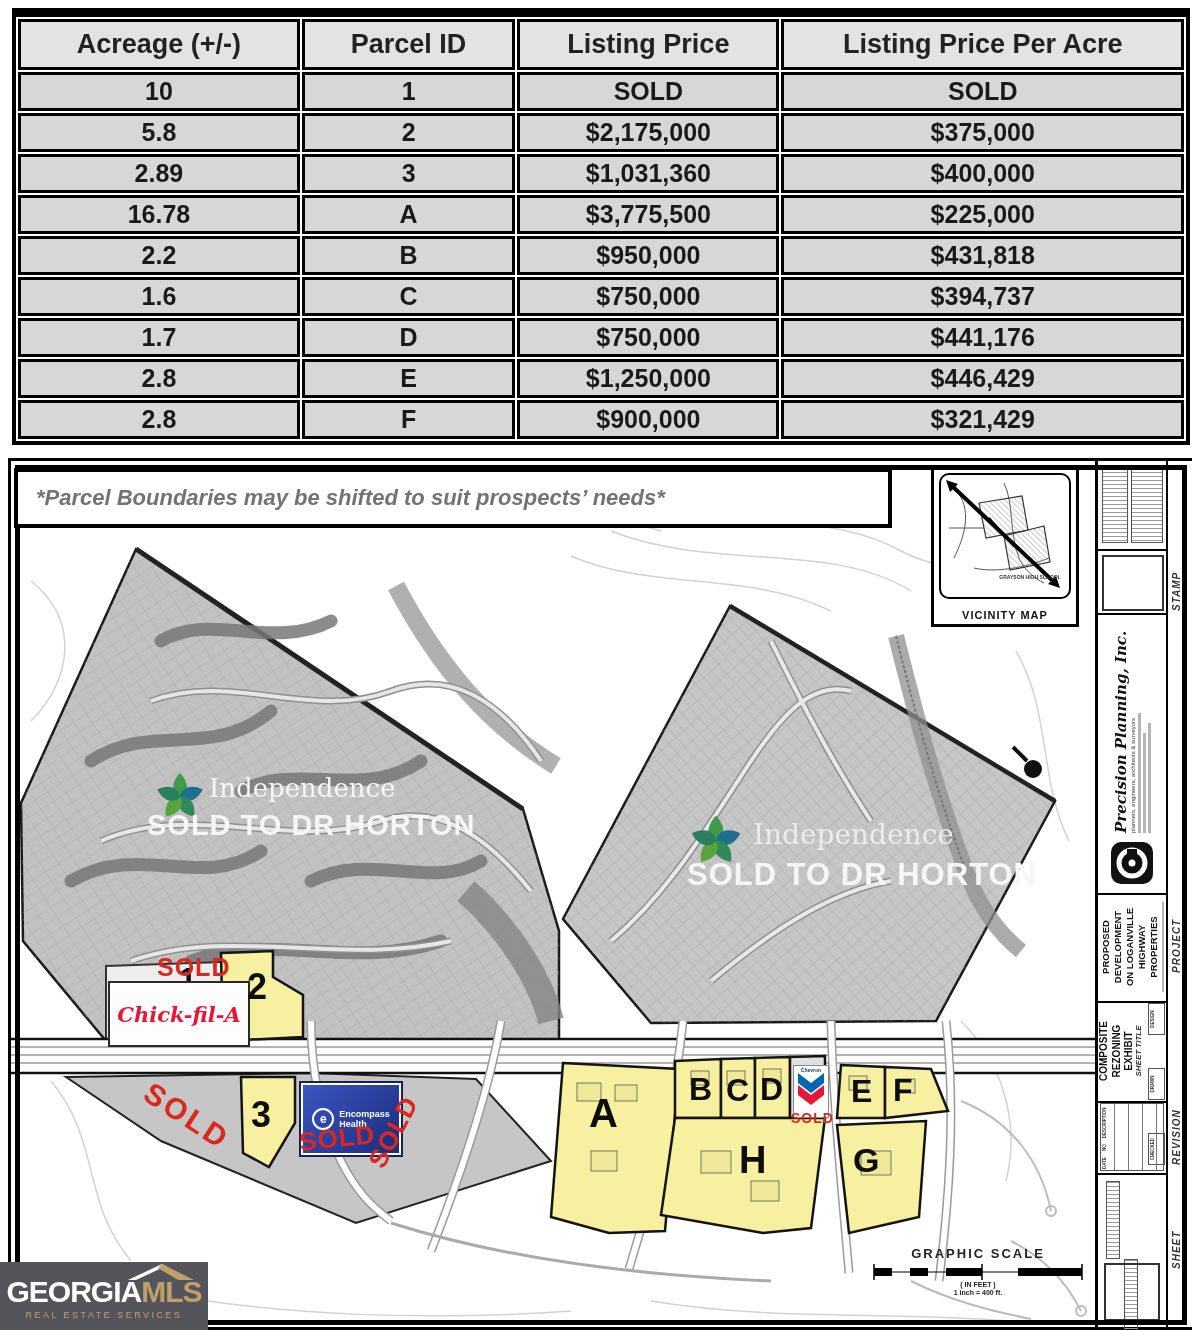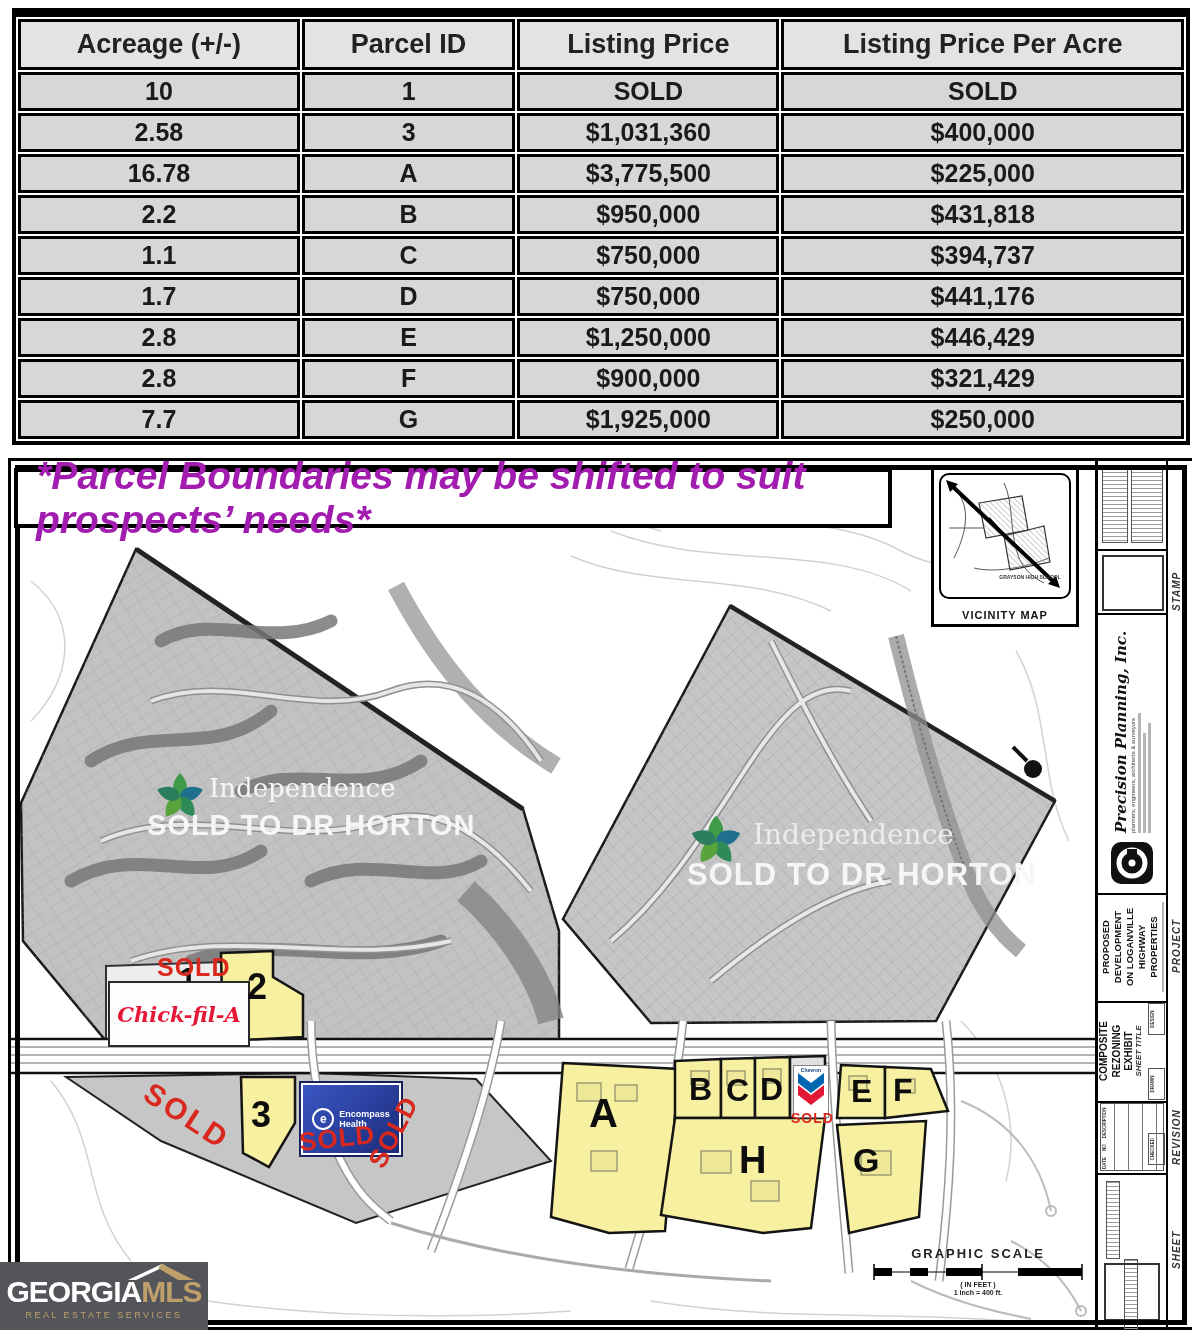--- a/index.html
+++ b/index.html
@@ -9,21 +9,21 @@
 
   
   #price-table-wrap{left:12px;top:8px;width:1170px;border:4px solid #000;border-top:9px solid #000;background:#fff;z-index:10;}
   #price-table{width:100%;border-collapse:separate;border-spacing:2px;background:#fff;}
   #price-table th{background:#e3e3e3;border:3px solid #000;font-size:27px;font-weight:bold;padding:7px 0;color:#222;}
   #price-table td{background:#d7d7d7;border:3px solid #000;font-size:25px;font-weight:bold;text-align:center;padding:2px 0;color:#1a1a1a;}
 
   
   #note-banner{left:14px;top:468px;width:852px;height:52px;border:4px solid #000;background:#fff;
       display:flex;align-items:center;padding-left:18px;z-index:9;
-      font-style:italic;font-weight:bold;font-size:39px;color:#a21caf;}
+      font-style:italic;font-weight:bold;font-size:22px;color:#737373;}
 
   
   #map{left:8px;top:458px;width:1178px;height:866px;border:3px solid #000;background:#fff;z-index:1;}
   #map-inner-frame{left:4px;top:4px;width:1162px;height:850px;border:5px solid #000;pointer-events:none;z-index:7;}
 
   .plabel{position:absolute;font-weight:bold;color:#0d0d0d;line-height:1;z-index:4;}
   .sold{position:absolute;font-weight:bold;color:#d9281e;line-height:1;z-index:5;letter-spacing:1px;}
   .white-label{position:absolute;color:#f6f6f6;z-index:4;line-height:1;}
 
   
@@ -98,39 +98,45 @@
     </tr>
   </thead>
   <tbody>
     <tr>
           <td>10</td>
           <td>1</td>
           <td>SOLD</td>
           <td>SOLD</td>
         </tr>
     <tr>
-          <td>2.58</td>
+          <td>5.8</td>
+          <td>2</td>
+          <td>$2,175,000</td>
+          <td>$375,000</td>
+        </tr>
+    <tr>
+          <td>2.89</td>
           <td>3</td>
           <td>$1,031,360</td>
           <td>$400,000</td>
         </tr>
     <tr>
           <td>16.78</td>
           <td>A</td>
           <td>$3,775,500</td>
           <td>$225,000</td>
         </tr>
     <tr>
           <td>2.2</td>
           <td>B</td>
           <td>$950,000</td>
           <td>$431,818</td>
         </tr>
     <tr>
-          <td>1.1</td>
+          <td>1.6</td>
           <td>C</td>
           <td>$750,000</td>
           <td>$394,737</td>
         </tr>
     <tr>
           <td>1.7</td>
           <td>D</td>
           <td>$750,000</td>
           <td>$441,176</td>
         </tr>
@@ -138,26 +144,20 @@
           <td>2.8</td>
           <td>E</td>
           <td>$1,250,000</td>
           <td>$446,429</td>
         </tr>
     <tr>
           <td>2.8</td>
           <td>F</td>
           <td>$900,000</td>
           <td>$321,429</td>
-        </tr>
-    <tr>
-          <td>7.7</td>
-          <td>G</td>
-          <td>$1,925,000</td>
-          <td>$250,000</td>
         </tr>
   </tbody>
 </table>
 </div>
 
 <div class="abs" id="note-banner">
   <span>*Parcel Boundaries may be shifted to suit prospects’ needs*</span>
 </div>
 
 <div class="abs" id="map">

